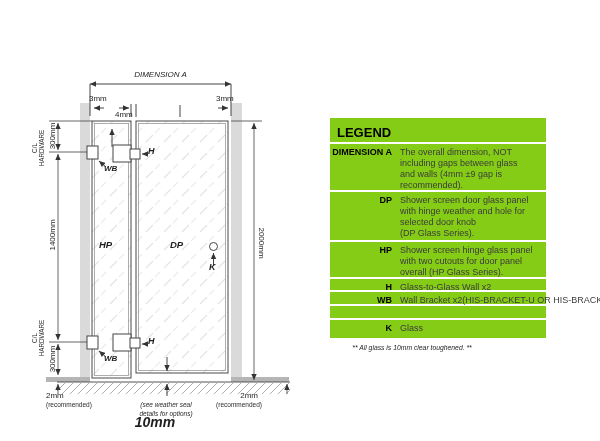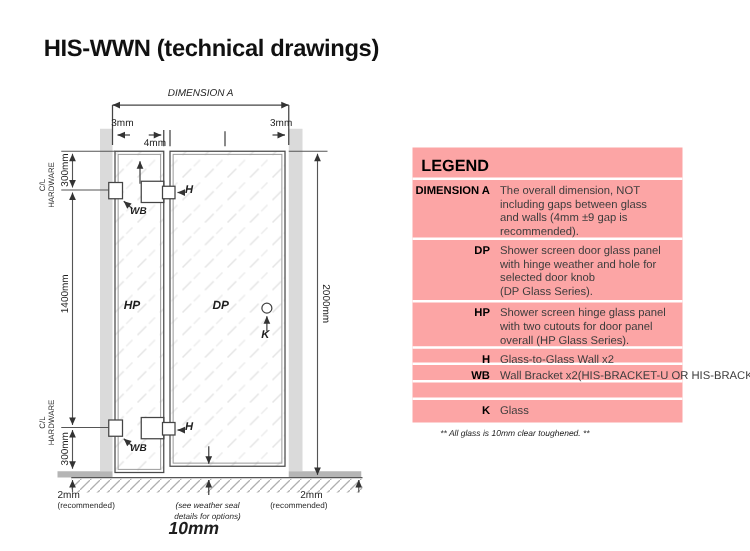--- a/index.html
+++ b/index.html
@@ -15,36 +15,35 @@
   .it  { font-style:italic; }
   .b   { font-weight:bold; }
   .sm  { font-size:6.5px; line-height:8.5px; color:#2a2a2a; }
   .ctr { transform:translateX(-50%); text-align:center; }
   .rt  { transform:translate(-50%,-50%) rotate(-90deg); text-align:center; white-space:pre-line; }
   .rt2 { transform:translate(-50%,-50%) rotate(90deg); white-space:nowrap; }
   .cl  { font-size:6.3px; line-height:6.8px; color:#2a2a2a; }
   .drawing-svg { position:absolute; left:0; top:0; }
 
   
-  .legend { position:absolute; left:330px; top:118px; width:216px; height:220px; background:#fca5a5; }
+  .legend { position:absolute; left:330px; top:118px; width:216px; height:220px; background:#84cc16; }
   .legend-header { height:24px; box-sizing:border-box; padding:7px 0 0 7px; font-size:13px; font-weight:bold; color:#000; }
   .lrow { display:flex; border-top:2px solid #ffffff; box-sizing:border-box; }
   .lrow .term { flex:0 0 62px; width:62px; text-align:right; font-weight:bold; font-size:9px; color:#000; padding-top:3px; line-height:11px; }
   .lrow .desc { margin-left:8px; font-size:9px; line-height:11px; color:#3c3c3c; white-space:pre-line; padding-top:3px; }
   .lrow.nowrap .desc { white-space:nowrap; }
   .rh48{height:48px}.rh50{height:50px}.rh37{height:37px}.rh13{height:13px}.rh14{height:14px}.rh20{height:20px}
   .footnote { position:absolute; left:330px; top:344px; width:164px; text-align:center;
               font-size:6.8px; font-style:italic; color:#222; }
 </style>
 </head>
 <body>
 
 <div class="canvas">
 
-  <div class="title">HIS-WWN (technical drawings)</div>
 
   <svg class="drawing-svg" width="600" height="441" viewBox="0 0 600 441">
     <defs>
       <marker id="mE" markerWidth="7" markerHeight="6" refX="6.5" refY="3" orient="auto" markerUnits="userSpaceOnUse">
         <path d="M0.5,0.3 L6.5,3 L0.5,5.7 Z" fill="#333"></path>
       </marker>
       <marker id="mS" markerWidth="7" markerHeight="6" refX="0.5" refY="3" orient="auto" markerUnits="userSpaceOnUse">
         <path d="M6.5,0.3 L0.5,3 L6.5,5.7 Z" fill="#333"></path>
       </marker>
       <pattern id="ground" width="8" height="8" patternUnits="userSpaceOnUse">

